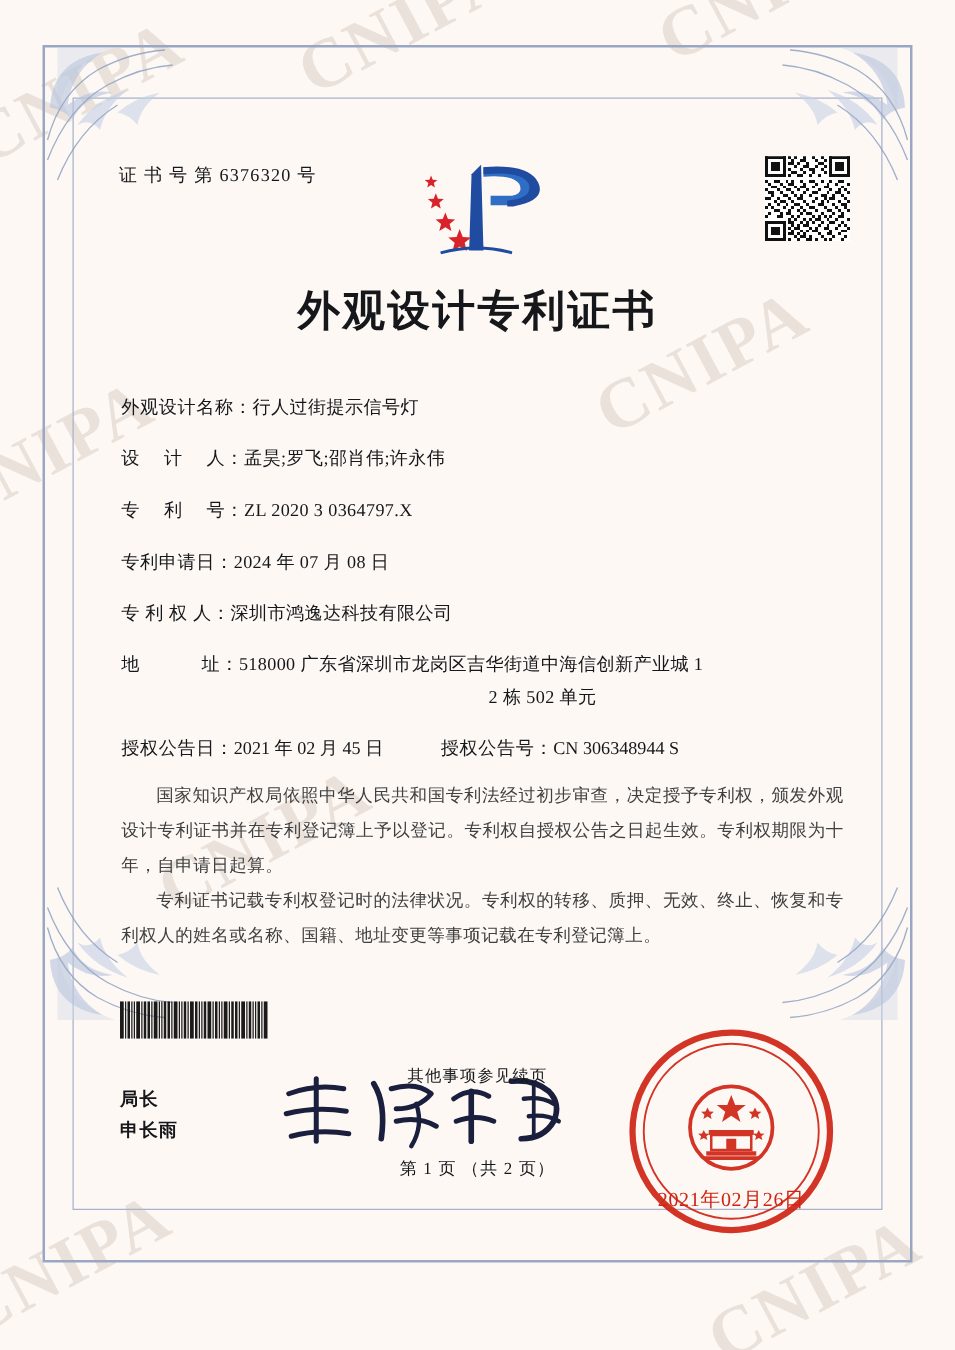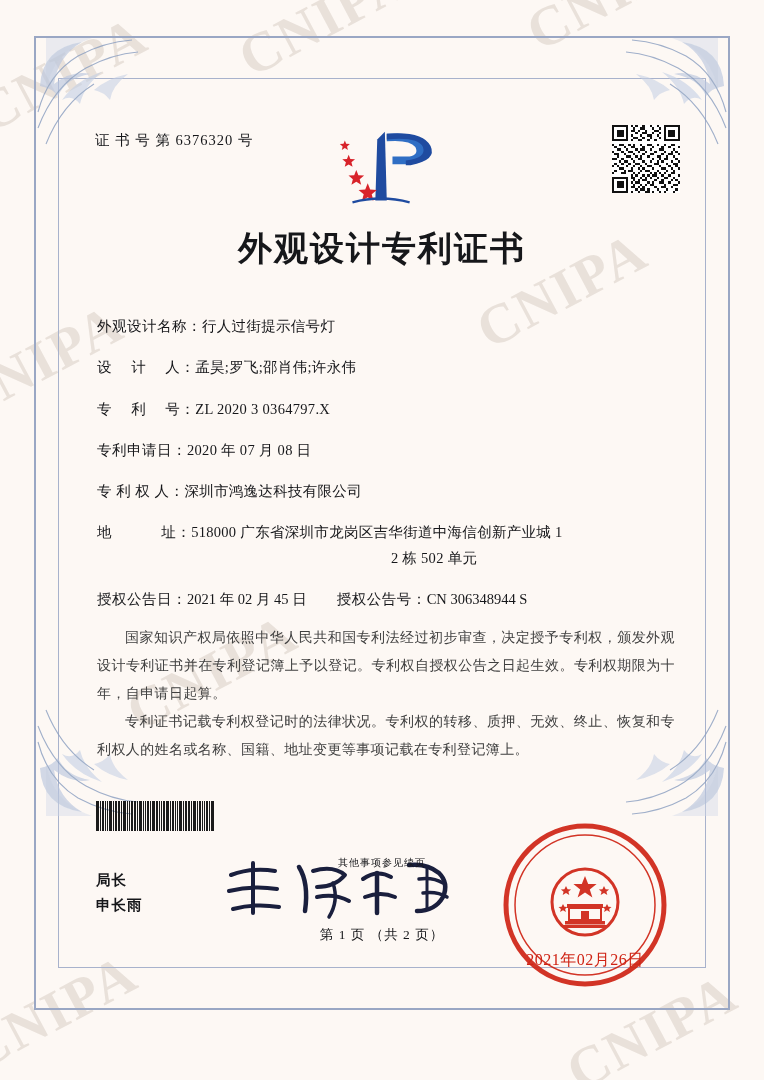--- a/index.html
+++ b/index.html
@@ -143,21 +143,21 @@
   .row .val {
     flex: 1 1 auto;
     letter-spacing: 0.3px;
   }
   .row .val .l2 {
     display: block;
     margin-top: 4px;
     text-align: center;
   }
   .row.two-col .pair2 {
-    margin-left: 30px;
+    margin-left: 46px;
     white-space: nowrap;
   }
   .inline-lbl { letter-spacing: 0.5px; }
 
   .body-text {
     position: absolute;
     left: 39px;
     top: 546px;
     width: 578px;
     font-size: 14px;
@@ -233,21 +233,21 @@
     font-size: 13.5px;
     color: #16171a;
     letter-spacing: 1px;
   }
 
   .footer-note {
     position: absolute;
     left: 0; right: 0;
     bottom: 18px;
     text-align: center;
-    font-size: 10px;
+    font-size: 13px;
     color: #16171a;
     letter-spacing: 1px;
     z-index: 3;
   }
 </style>
 </head>
 <body>
 
 <div class="watermarks">
   <div class="wm" style="left:-30px; top:42px;  font-size:56px;">CNIPA</div>
@@ -556,21 +556,21 @@
         <span class="val">孟昊;罗飞;邵肖伟;许永伟</span>
       </div>
 
       <div class="row">
         <span class="lbl">专　 利　 号：</span>
         <span class="val">ZL 2020 3 0364797.X</span>
       </div>
 
       <div class="row">
         <span class="lbl">专利申请日：</span>
-        <span class="val">2020 年 07 月 08 日</span>
+        <span class="val">2024 年 07 月 08 日</span>
       </div>
 
       <div class="row">
         <span class="lbl">专 利 权 人：</span>
         <span class="val">深圳市鸿逸达科技有限公司</span>
       </div>
 
       <div class="row">
         <span class="lbl">地　　　 址：</span>
         <span class="val">

